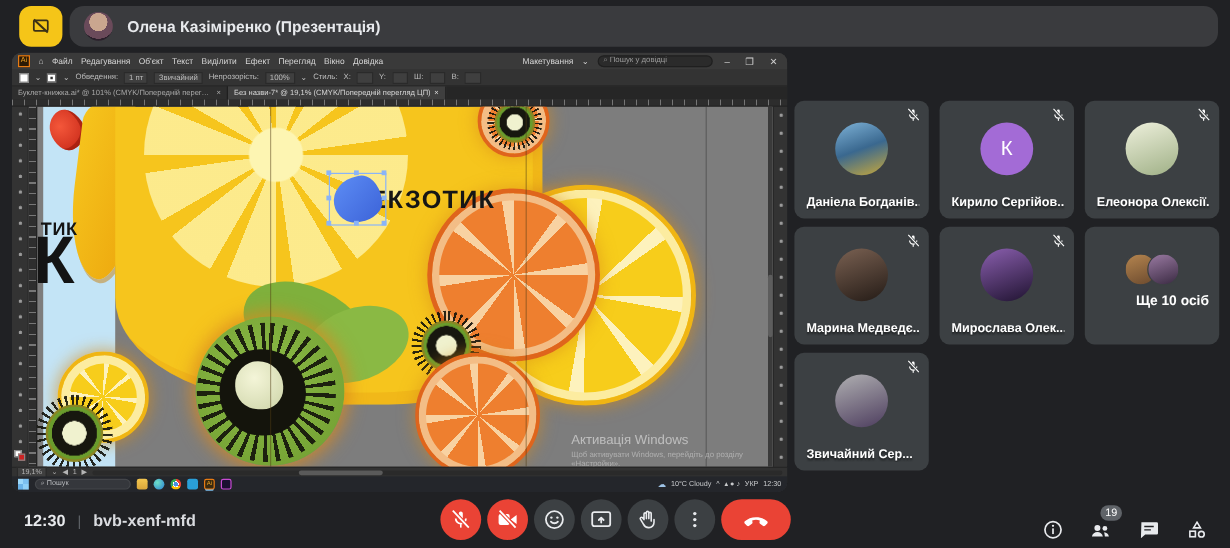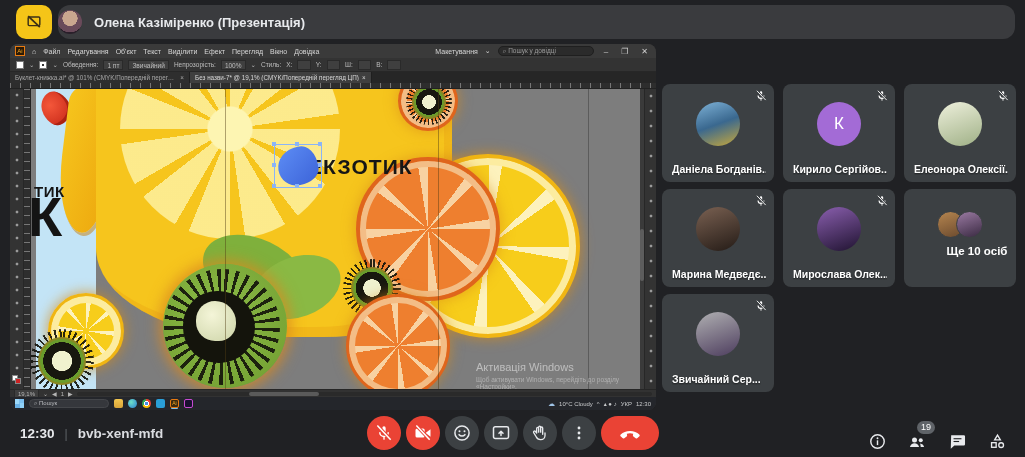--- a/index.html
+++ b/index.html
@@ -5,21 +5,21 @@
   html,body{margin:0;padding:0;background:#17181a;}
   *{box-sizing:border-box;}
   .stage{position:relative;width:1025px;height:457px;background:#202124;overflow:hidden;
          font-family:"Liberation Sans","DejaVu Sans",sans-serif;color:#e8eaed;}
 
   
   .topbar{position:absolute;left:0;top:0;width:1025px;height:44px;}
   .present-chip{position:absolute;left:16px;top:5px;width:36px;height:34px;border-radius:10px;
                 background:#f5c518;display:flex;align-items:center;justify-content:center;}
   .presenter-pill{position:absolute;left:58px;top:5px;right:10px;height:34px;border-radius:12px;
-                  background:#3a3b3e;display:flex;align-items:center;gap:12px;padding:0 0;}
+                  background:#3a3b3e;display:flex;align-items:center;gap:12px;padding:0 12px;}
   .presenter-avatar{width:24px;height:24px;border-radius:50%;
                     background:radial-gradient(circle at 50% 35%,#caa68f 0 38%,#6a4a5a 39% 70%,#2a1f2a 71%);}
   .presenter-name{font-size:13px;font-weight:bold;color:#e8eaed;}
 
   
   .share{position:absolute;left:10px;top:44px;width:646px;height:366px;border-radius:8px;
          background:#323232;overflow:hidden;}
   .ai-menubar{position:absolute;left:0;top:0;width:646px;height:14px;background:#3a3a3a;
               display:flex;align-items:center;gap:7px;padding:0 5px;font-size:7px;color:#d6d6d6;}
   .ai-logo{width:10px;height:10px;background:#2c1a05;border:1px solid #e87b12;color:#f5a623;

